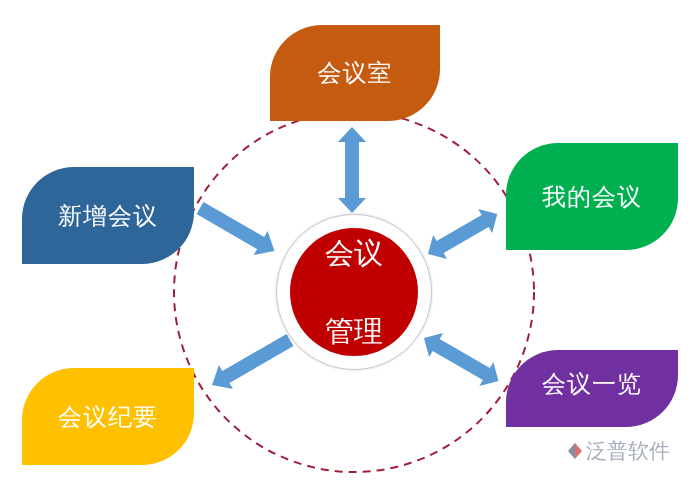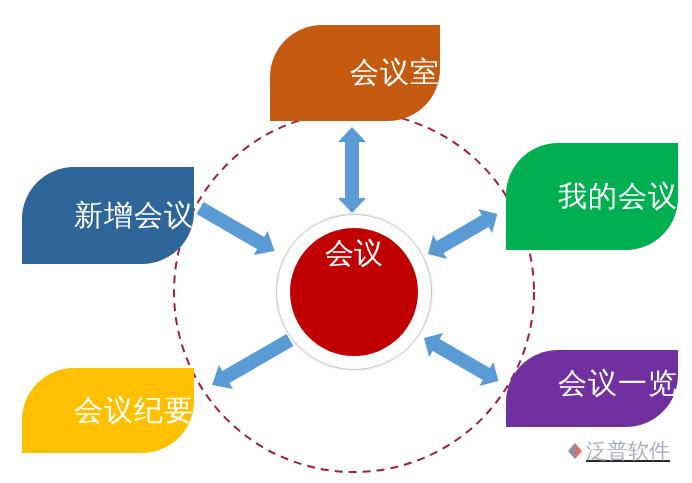--- a/index.html
+++ b/index.html
@@ -1,34 +1,34 @@
 <!DOCTYPE html>
 <html><head>
 <meta charset="utf-8">
 <style>
   html, body { margin:0; padding:0; background:#ffffff; }
   body { width:692px; height:483px; position:relative; overflow:hidden; font-family:"DejaVu Sans", "Liberation Sans", sans-serif; }
   svg.bg { position:absolute; left:0; top:0; }
   .leaf {
-    position:absolute; display:flex; align-items:center; justify-content:flex-end;
-    color:#ffffff; font-size:29px; letter-spacing:1px; box-sizing:border-box;
+    position:absolute; display:flex; align-items:center; justify-content:center;
+    color:#ffffff; font-size:24px; letter-spacing:1px; box-sizing:border-box;
   }
   .leaf-a { border-radius:52px 0 52px 0; }
   .center-ring {
     position:absolute; left:276px; top:214px; width:156px; height:156px; border-radius:50%;
     background:#ffffff; border:1px solid #c9c9c9; box-sizing:border-box;
     box-shadow:0 0 3px rgba(0,0,0,0.15);
   }
   .center-core {
     position:absolute; left:290px; top:228px; width:128px; height:128px; border-radius:50%;
     background:#c00000; color:#fff; display:flex; flex-direction:column; align-items:center; justify-content:space-between;
     font-size:29px; line-height:50px;
   }
   .watermark { position:absolute; left:566px; top:437px; display:flex; flex-direction:column; align-items:flex-start; }
-  .wm-row { display:flex; align-items:center;text-decoration:underline; }
+  .wm-row { display:flex; align-items:center; }
   .wm-logo { width:18px; height:18px; margin-right:2px; }
   .wm-name { font-size:21px; color:#9aa0b4; opacity:0.85; }
   .wm-url { font-family:"DejaVu Serif", serif; font-size:11px; color:#e07050; margin-left:-4px; opacity:0.85; }
 </style>
 </head>
 <body>
 
 <svg class="bg" width="692" height="483">
   <circle cx="354" cy="292" r="180" fill="none" stroke="#a0203a" stroke-width="2" stroke-dasharray="8 6"></circle>
 
@@ -56,31 +56,32 @@
 </div>
 
 <div class="leaf leaf-a" style="left:22px;top:143px;width:172px;height:97px;background:#2e6699;margin-top:24px;">
   <span>新增会议</span>
 </div>
 
 <div class="leaf leaf-a" style="left:506px;top:143px;width:172px;height:107px;background:#00b050;">
   <span>我的会议</span>
 </div>
 
-<div class="leaf leaf-a" style="left:22px;top:368px;width:172px;height:85px;background:#ffc000;">
+<div class="leaf leaf-a" style="left:22px;top:368px;width:172px;height:97px;background:#ffc000;">
   <span>会议纪要</span>
 </div>
 
 <div class="leaf leaf-a" style="left:506px;top:350px;width:172px;height:77px;background:#7030a0;padding-bottom:10px;">
   <span>会议一览</span>
 </div>
 
 <div class="center-ring"></div>
 <div class="center-core">
   <span>会议</span>
+  <span>管理</span>
 </div>
 
 <div class="watermark">
   <div class="wm-row">
     <svg class="wm-logo" viewBox="0 0 18 18">
       <polygon points="2,9 9,1 9,17" fill="#6a6f8a" opacity="0.8"></polygon>
       <polygon points="9,1 16,9 9,17" fill="#d05040" opacity="0.8"></polygon>
     </svg>
     <span class="wm-name">泛普软件</span>
   </div>

